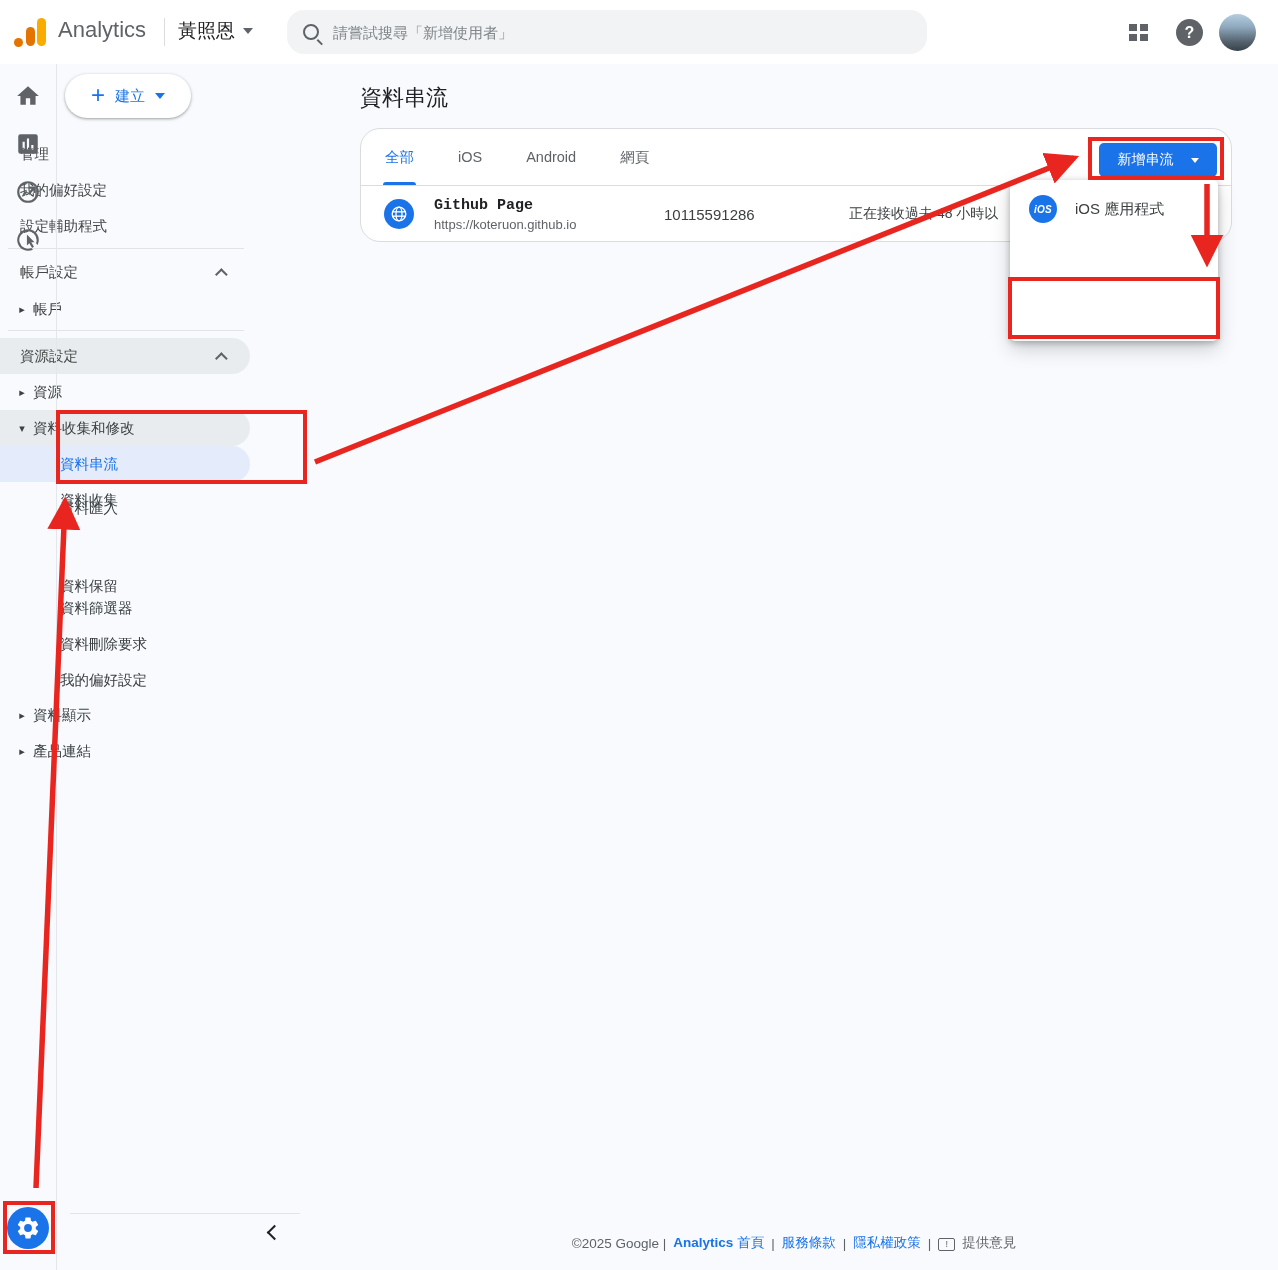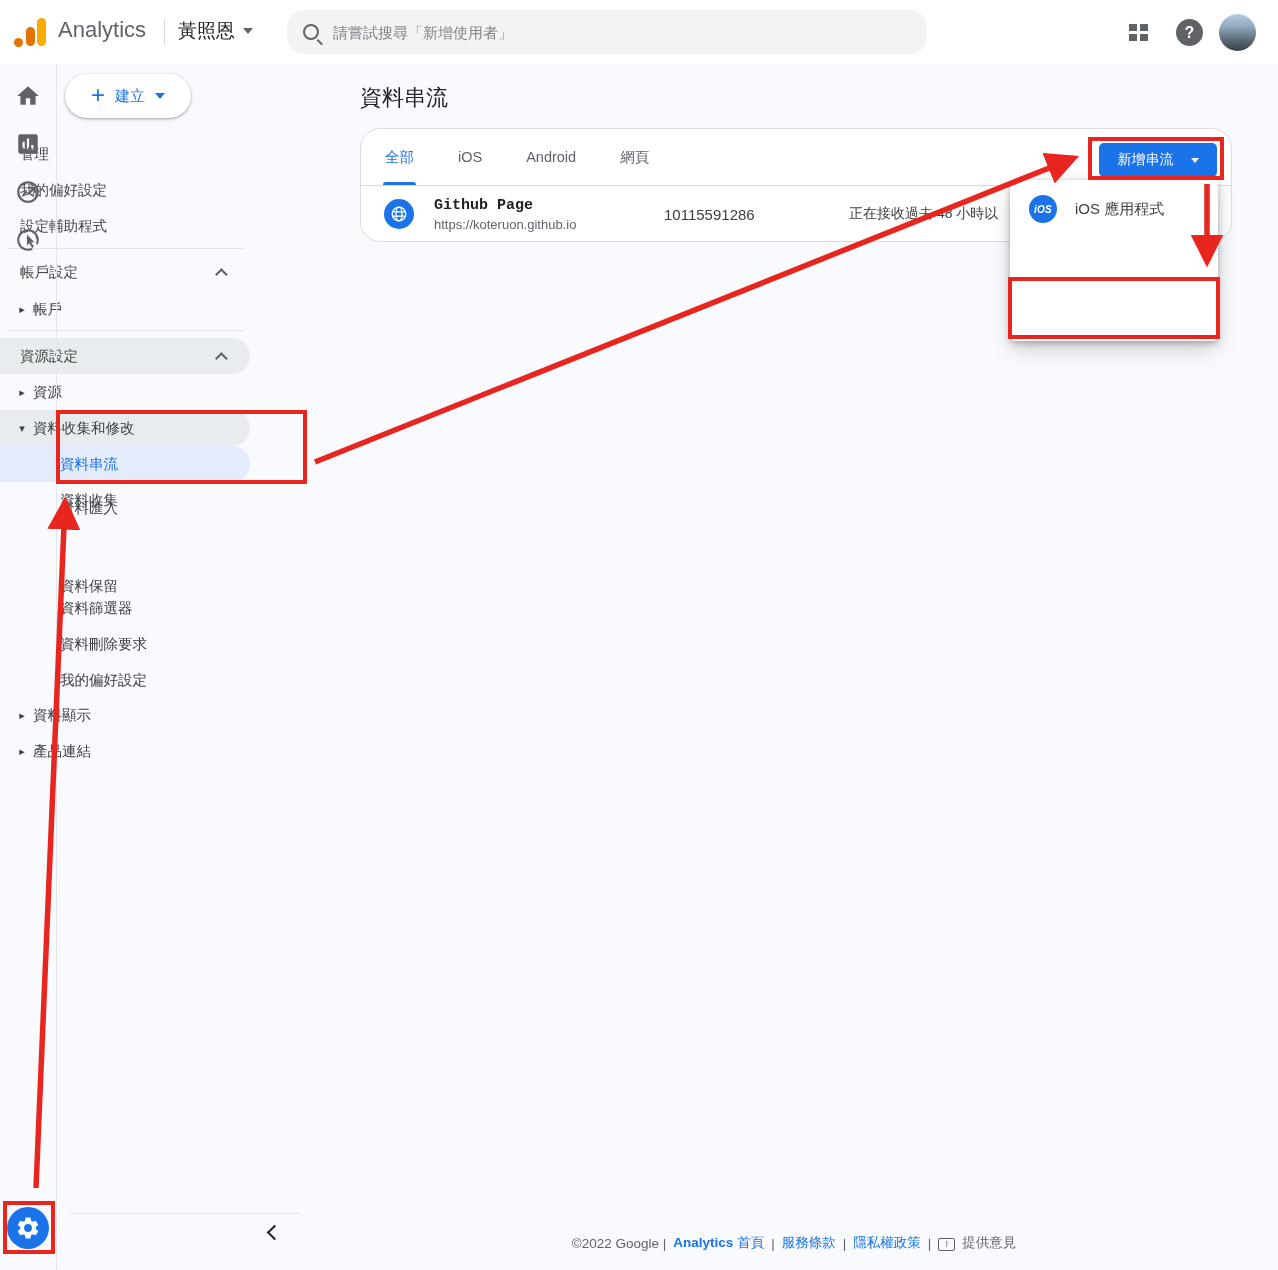--- a/index.html
+++ b/index.html
@@ -271,21 +271,21 @@
     <marker id="ah" markerWidth="8" markerHeight="8" refX="5" refY="3" orient="auto">
       <path d="M0,0 L6,3 L0,6 Z" fill="#e8261f"></path>
     </marker>
   </defs>
   <path d="M36,1188 L65,502" stroke="#e8261f" stroke-width="5.5" fill="none" marker-end="url(#ah)"></path>
   <path d="M315,462 L1074,158" stroke="#e8261f" stroke-width="5.5" fill="none" marker-end="url(#ah)"></path>
   <path d="M1207,184 L1207,262" stroke="#e8261f" stroke-width="5.5" fill="none" marker-end="url(#ah)"></path>
 </svg>
 
 <div class="footer">
-  <span>©2022 Google |</span>
+  <span>©2025 Google |</span>
   <span><a class="bold">Analytics</a> <a>首頁</a></span>
   <span>|</span>
   <a>服務條款</a>
   <span>|</span>
   <a>隱私權政策</a>
   <span>|</span>
   <span class="fb-icon">!</span>
   <span>提供意見</span>
 </div>
 

